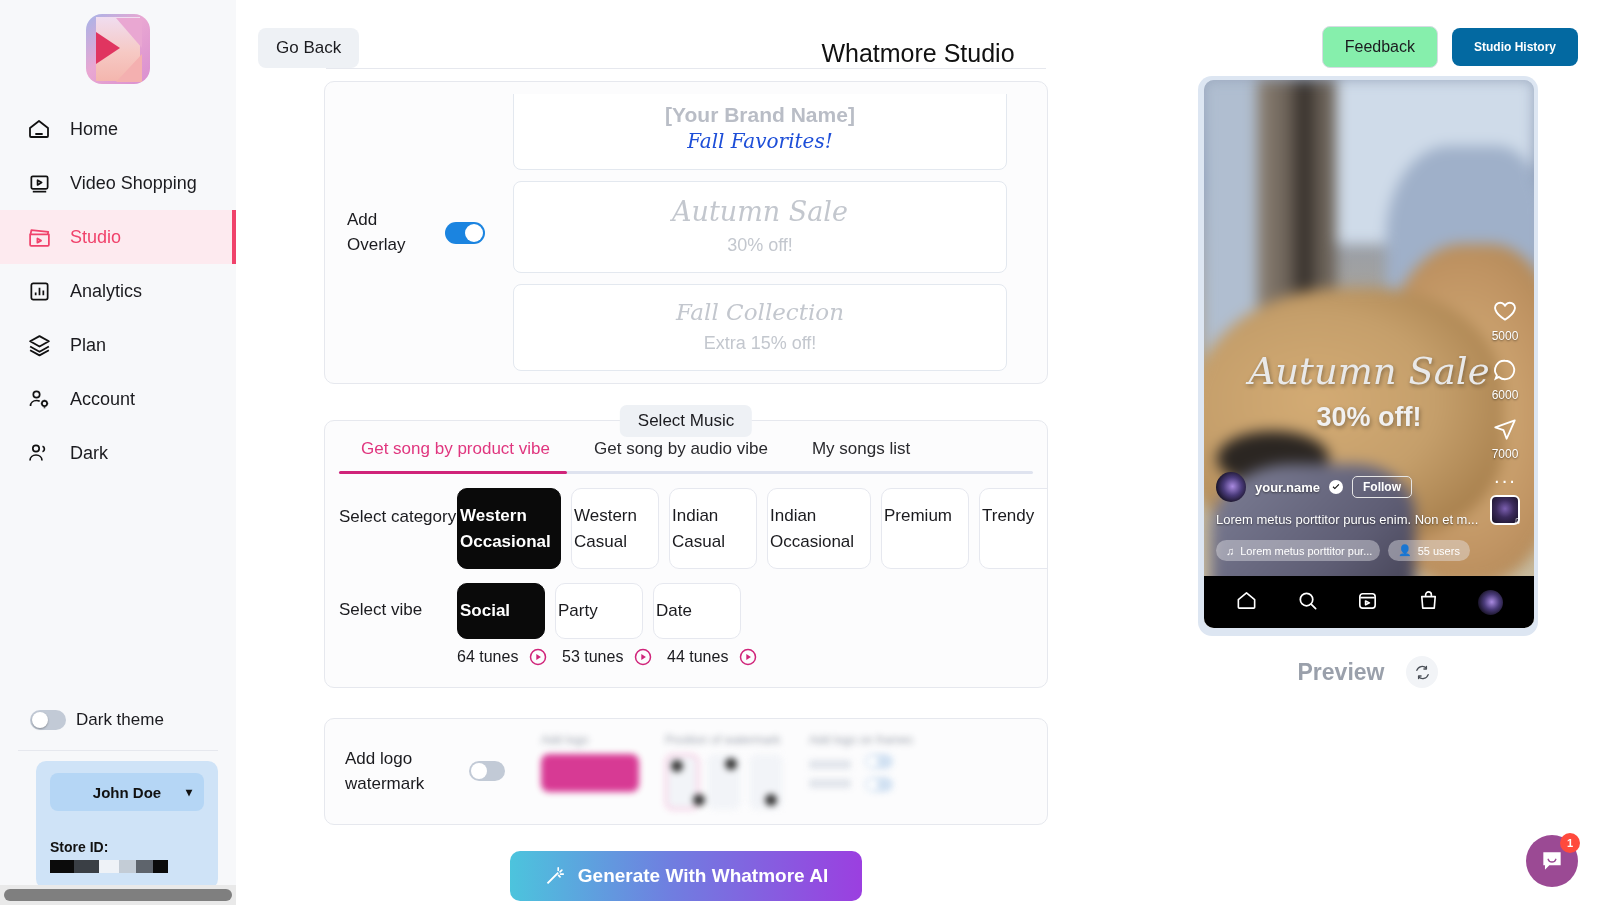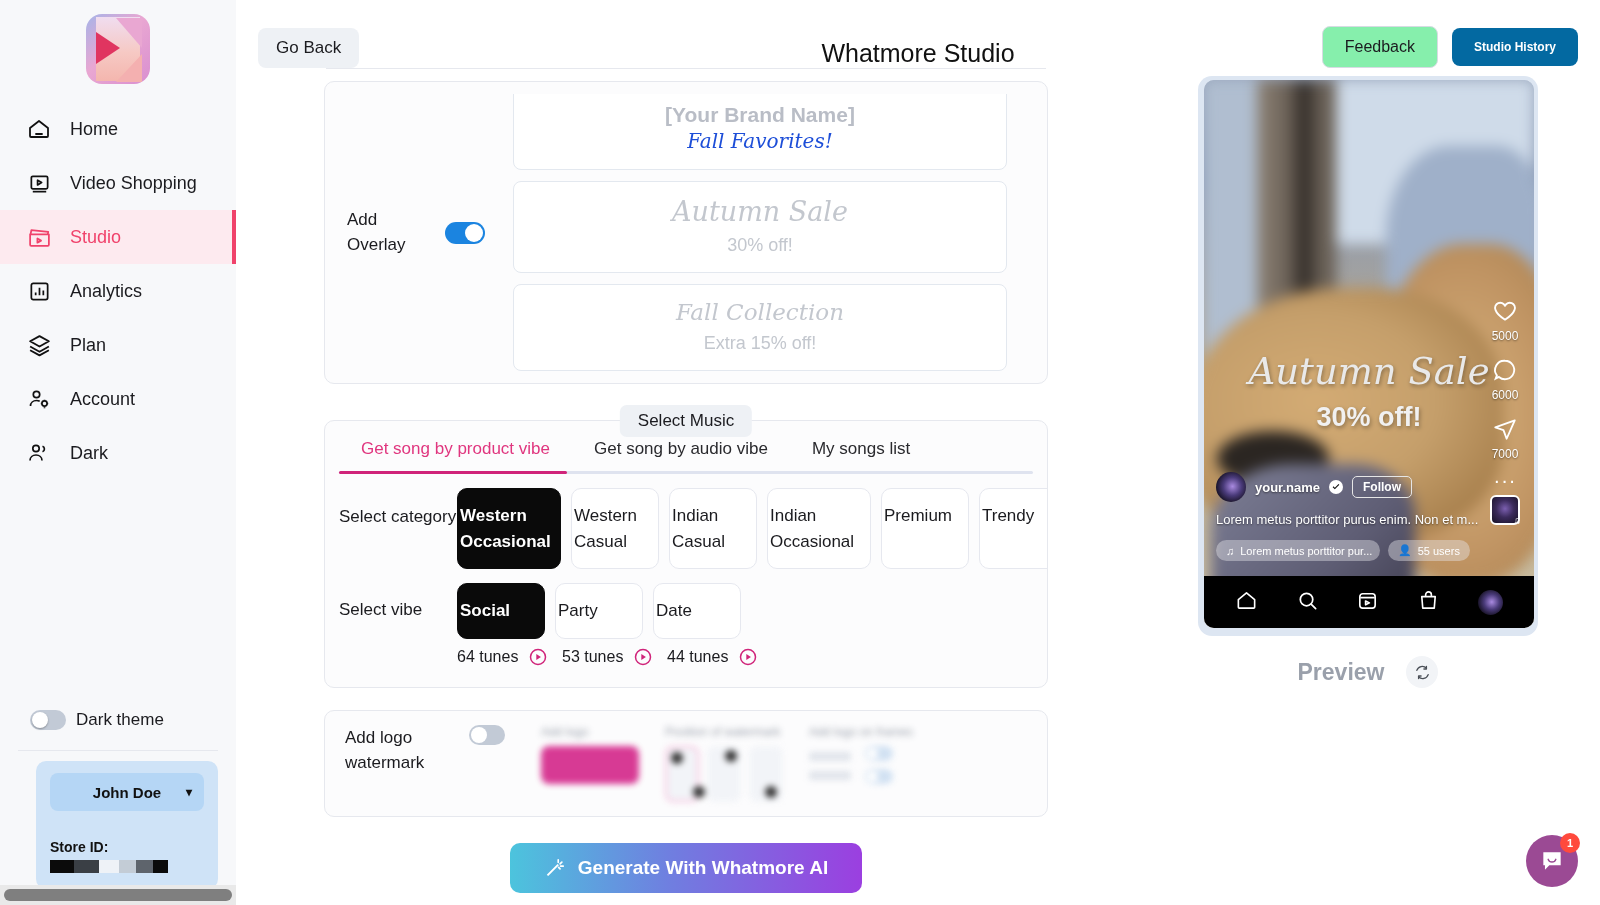--- a/index.html
+++ b/index.html
@@ -164,21 +164,21 @@
     padding: 14px 2px; font-size: 17px; color:#1b1b1f; line-height:1.5; cursor:pointer;
     white-space: pre-line;
   }
   .chip.sel { background:#0a0a0a; color:#fff; border-color:#0a0a0a; font-weight:700; }
   .chip.wide { min-width: 104px; }
   .tunes-row { display:flex; padding: 8px 0 0 132px; gap: 2px; align-items:center; }
   .tune { display:flex; align-items:center; gap: 10px; width: 103px; font-size: 16px; color:#1b1b1f; }
   .play-ico { width:20px;height:20px; cursor:pointer; }
 
   
-  .wm-panel { margin-top: 22px; display:flex; padding: 14px 20px; min-height: 92px; }
+  .wm-panel { margin-top: 30px; display:flex; align-items:center; padding: 14px 20px; min-height: 92px; }
   .wm-label { width: 108px; flex:0 0 108px; font-size:17px; color:#1b1b1f; line-height:1.5; }
   .wm-toggle {
     width: 36px; height: 20px; border-radius: 10px; background:#c2cad6; position:relative;
     margin: 0 36px 0 16px; flex:0 0 36px; cursor:pointer;
   }
   .wm-toggle .knob { position:absolute; top:2px; left:2px; width:16px;height:16px;border-radius:50%;background:#fff; }
   .wm-blur { display:flex; gap: 26px; filter: blur(3.4px); opacity:.95; align-items:flex-start; }
   .wm-group { display:flex; flex-direction:column; gap: 7px; }
   .wm-cap { font-size: 12px; color:#9aa0ab; }
   .wm-upload { width: 98px; height: 38px; border-radius: 8px; background:#d6308f; }

